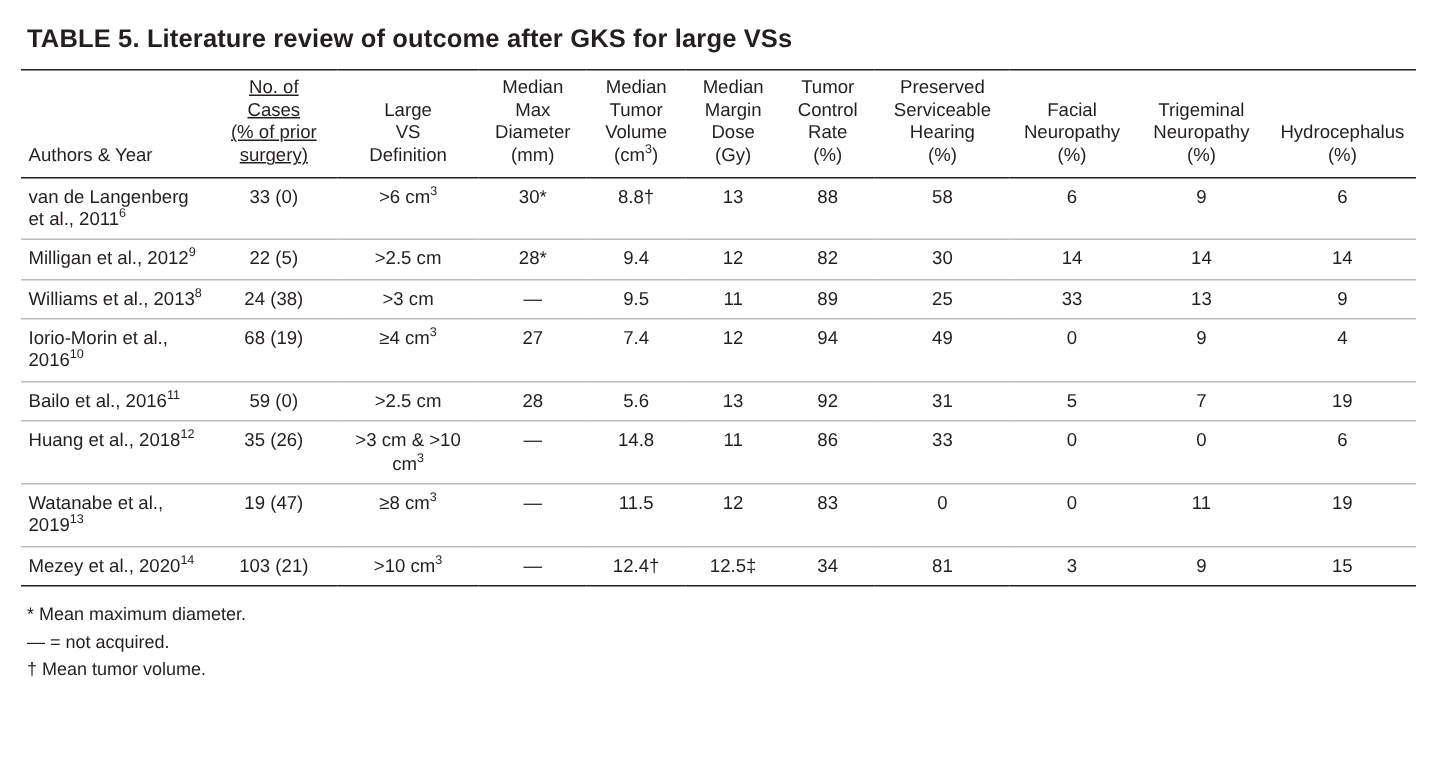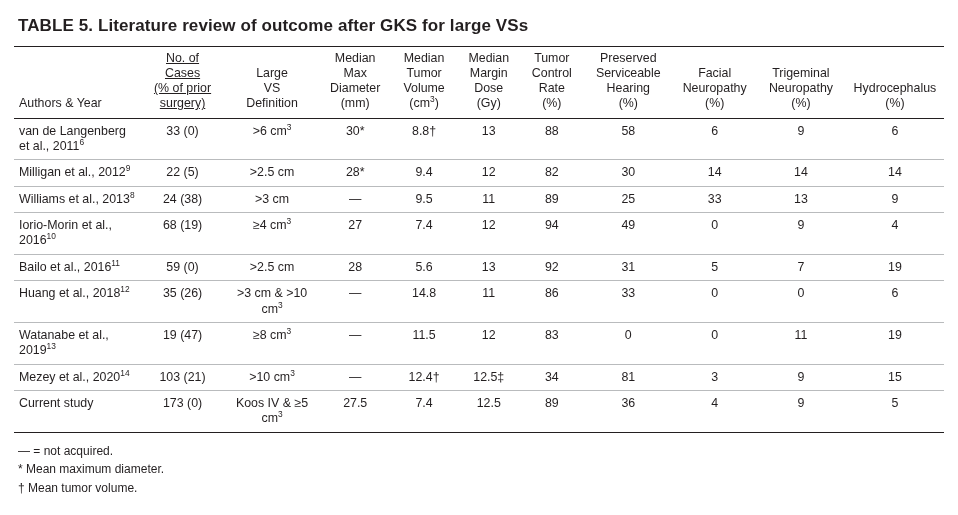--- a/index.html
+++ b/index.html
@@ -260,36 +260,23 @@
           <td>&gt;10 cm<sup>3</sup></td>
           <td>—</td>
           <td>12.4†</td>
           <td>12.5‡</td>
           <td>34</td>
           <td>81</td>
           <td>3</td>
           <td>9</td>
           <td>15</td>
         </tr>
-        <tr>
-          <td class="author">Current study</td>
-          <td>173 (0)</td>
-          <td>Koos IV &amp; ≥5 cm<sup>3</sup></td>
-          <td>27.5</td>
-          <td>7.4</td>
-          <td>12.5</td>
-          <td>89</td>
-          <td>36</td>
-          <td>4</td>
-          <td>9</td>
-          <td>5</td>
-        </tr>
       </tbody>
   </table>
 
   <div class="footnotes">
+    <div>* Mean maximum diameter.</div>
     <div>— = not acquired.</div>
-    <div>* Mean maximum diameter.</div>
     <div>† Mean tumor volume.</div>
 
   </div>
 
 </div>
 
 </body></html>

